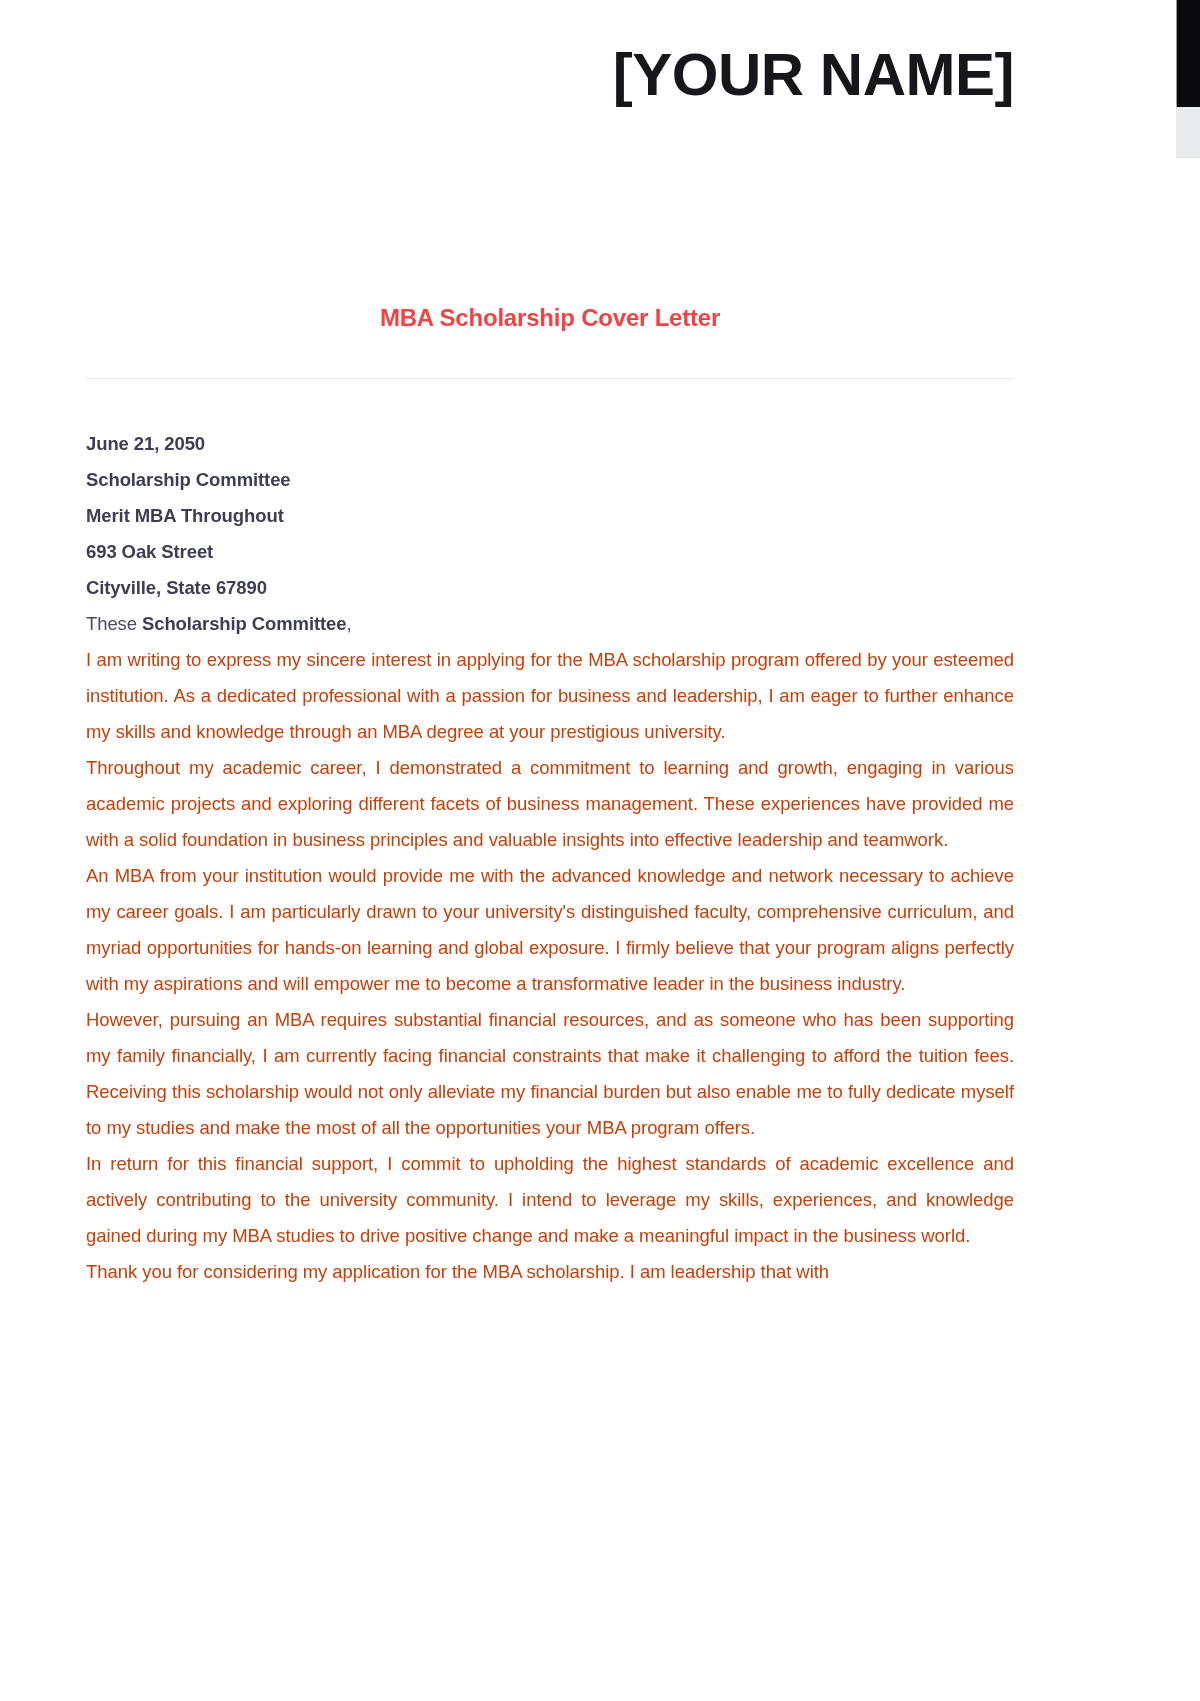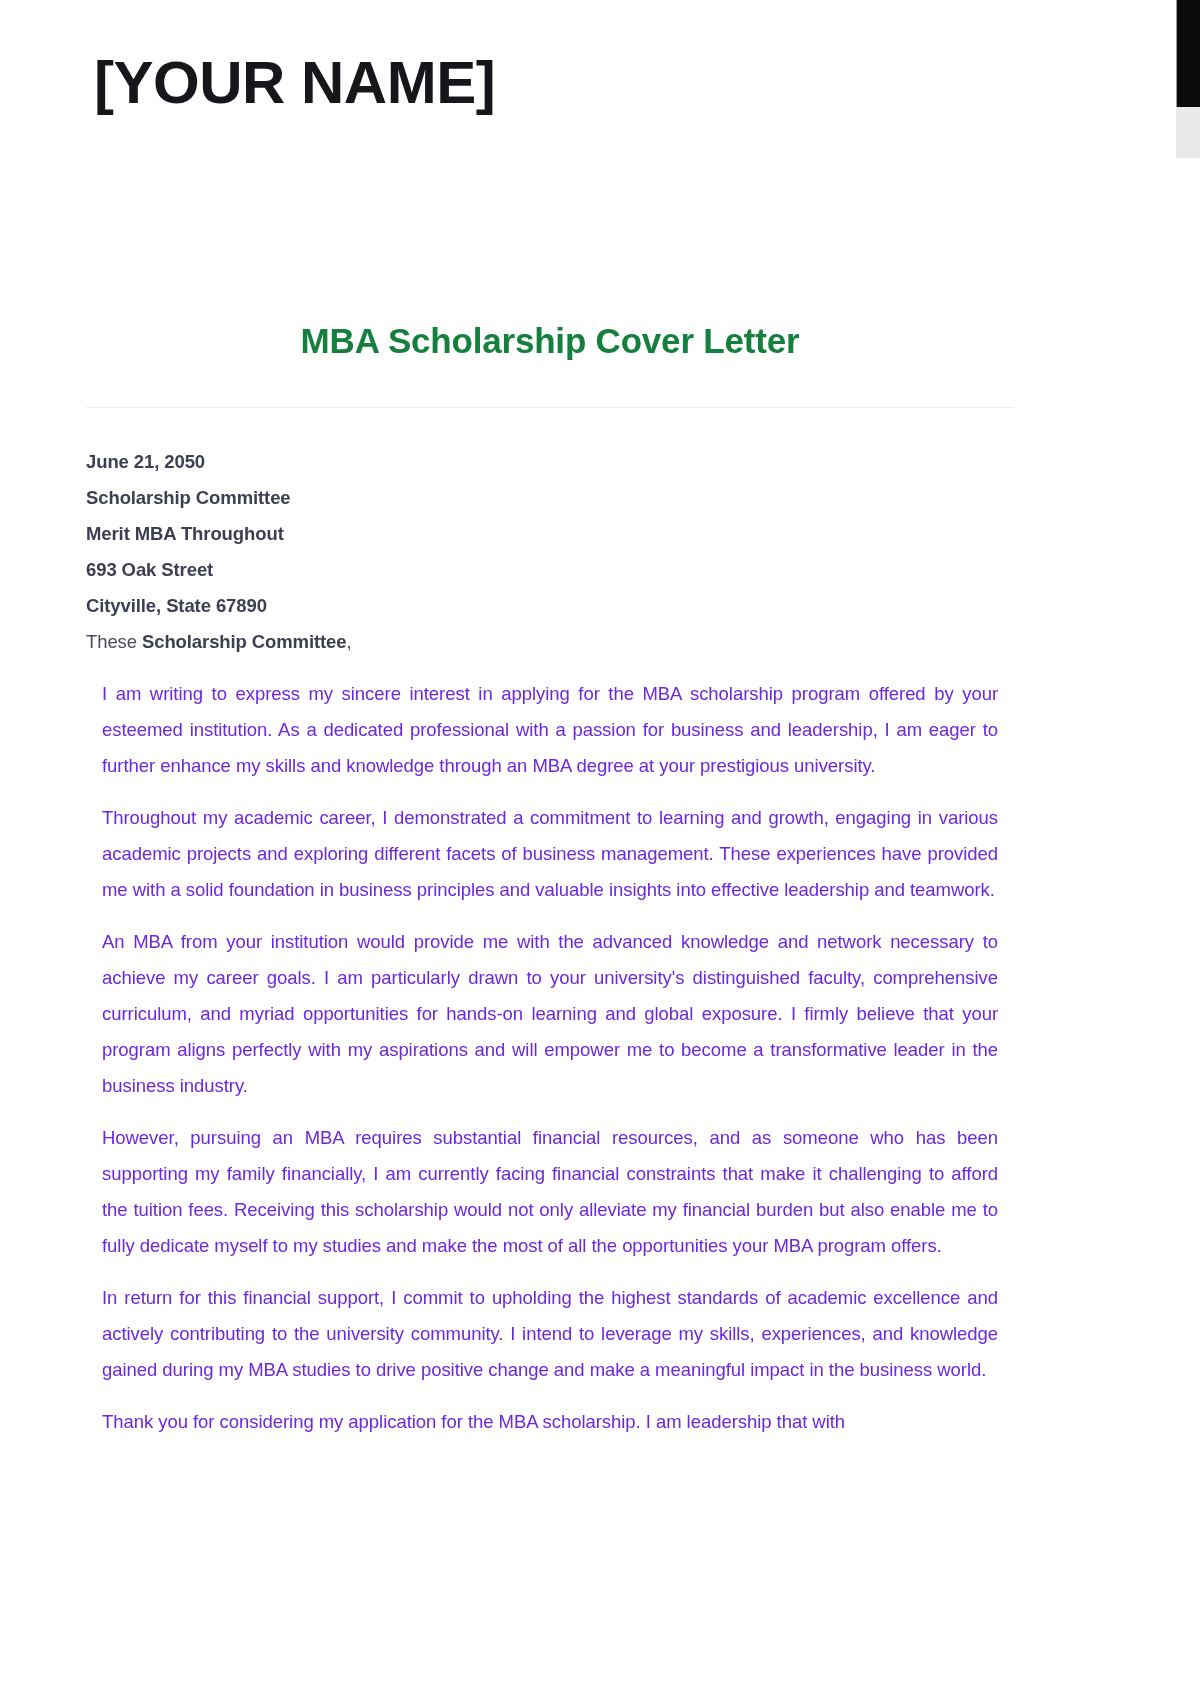--- a/index.html
+++ b/index.html
@@ -30,55 +30,55 @@
 
   .content {
     position: absolute;
     left: 86px;
     top: 0;
     width: 928px;
   }
 
   
   .letterhead {
-    margin: 8px;
+    margin: 0;
     padding-top: 41px;
-    text-align: left;
+    text-align: right;
     font-family: "Liberation Sans", sans-serif;
     font-size: 60px;
     line-height: 1.12;
     font-weight: 700;
     letter-spacing: -0.5px;
     color: #17161a;
   }
 
   
   .doc-title {
     margin: 0;
     padding-top: 196px;
     text-align: center;
     font-family: "Liberation Sans", sans-serif;
-    font-size: 35px;
+    font-size: 24px;
     line-height: 1.2;
     font-weight: 700;
     letter-spacing: -0.2px;
-    color: #15803d;
+    color: #ef4444;
   }
 
   .divider {
     margin: 45px 0 0 0;
     height: 1px;
     width: 100%;
     background: #eceded;
     border: 0;
   }
 
   
   .meta-block {
-    margin-top: 36px;
+    margin-top: 47px;
   }
   .meta-line {
     font-size: 18.5px;
     line-height: 36px;
     font-weight: 700;
     color: #3c3e51;
     letter-spacing: -0.1px;
     white-space: nowrap;
   }
 
@@ -92,25 +92,25 @@
   .salutation b {
     font-weight: 700;
     color: #3c3e51;
   }
 
   
   .body-copy {
     margin-top: 0;
   }
   .para {
-    margin: 16px;
+    margin: 0;
     font-size: 18.5px;
     line-height: 36px;
     font-weight: 400;
-    color: #6d28d9;
+    color: #c2410c;
     text-align: justify;
     text-justify: inter-word;
     letter-spacing: -0.05px;
   }
   .para + .para {
     margin-top: 0;
   }
   
   .para.clipped {
     overflow: hidden;

